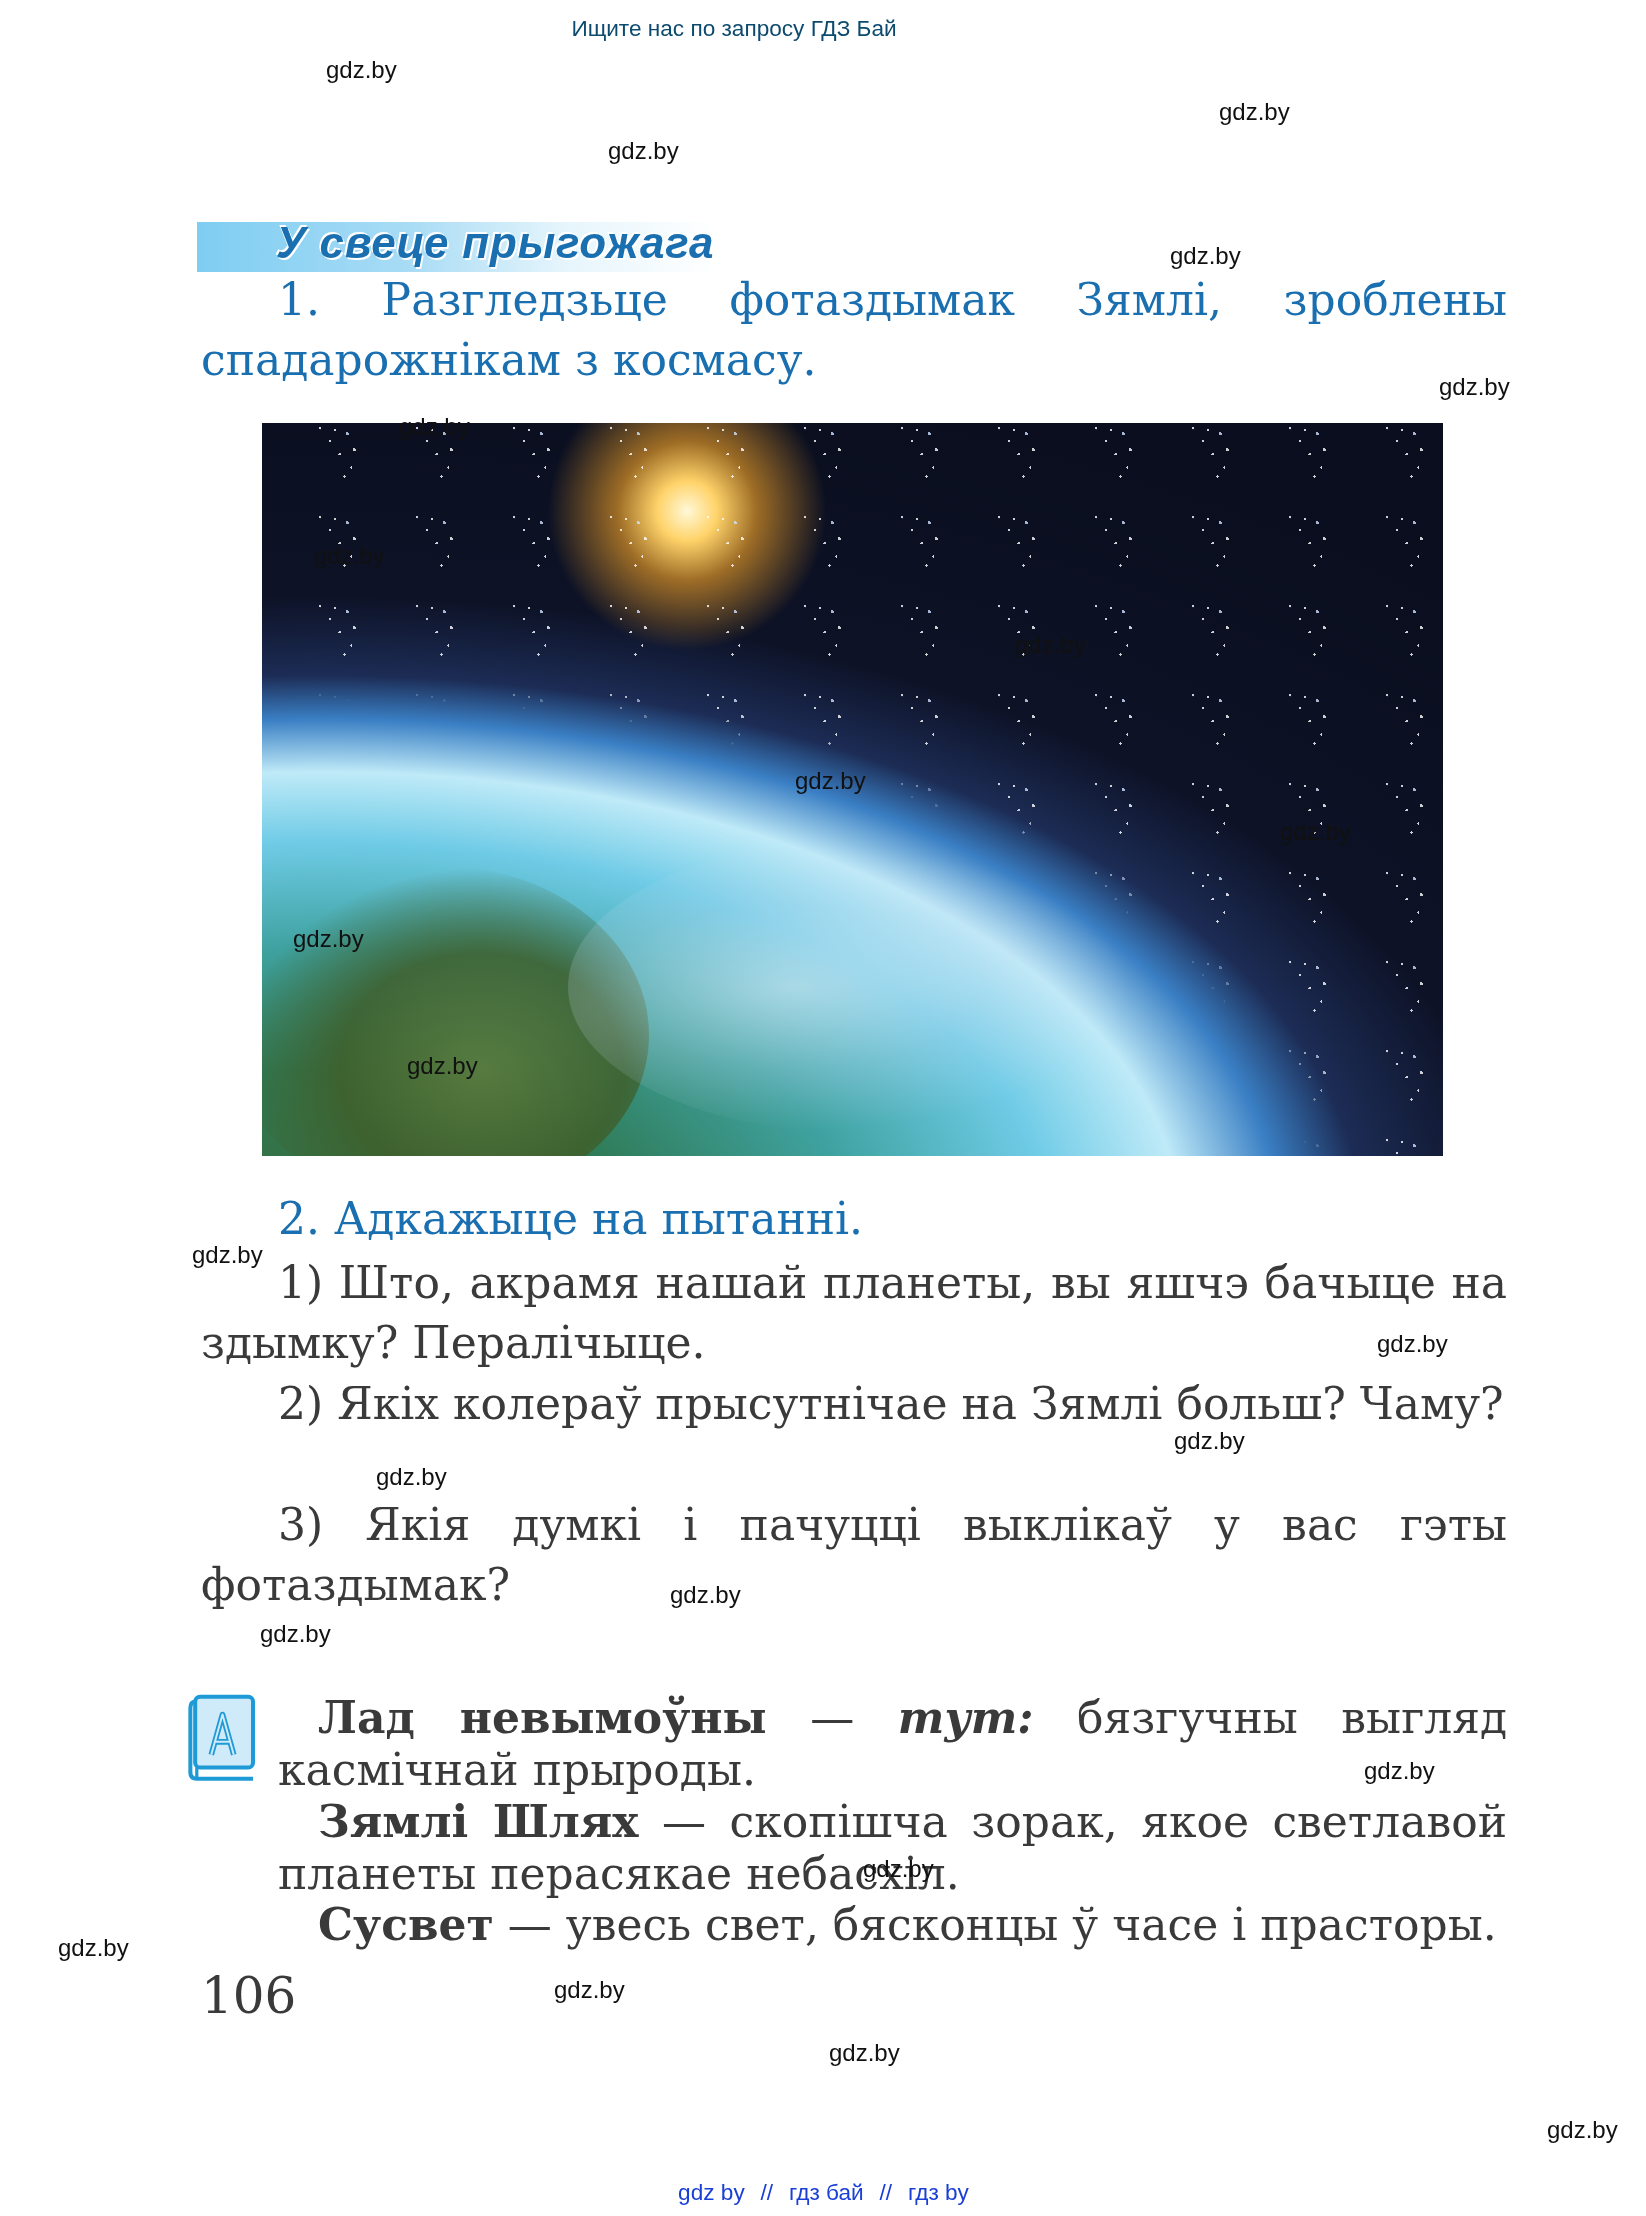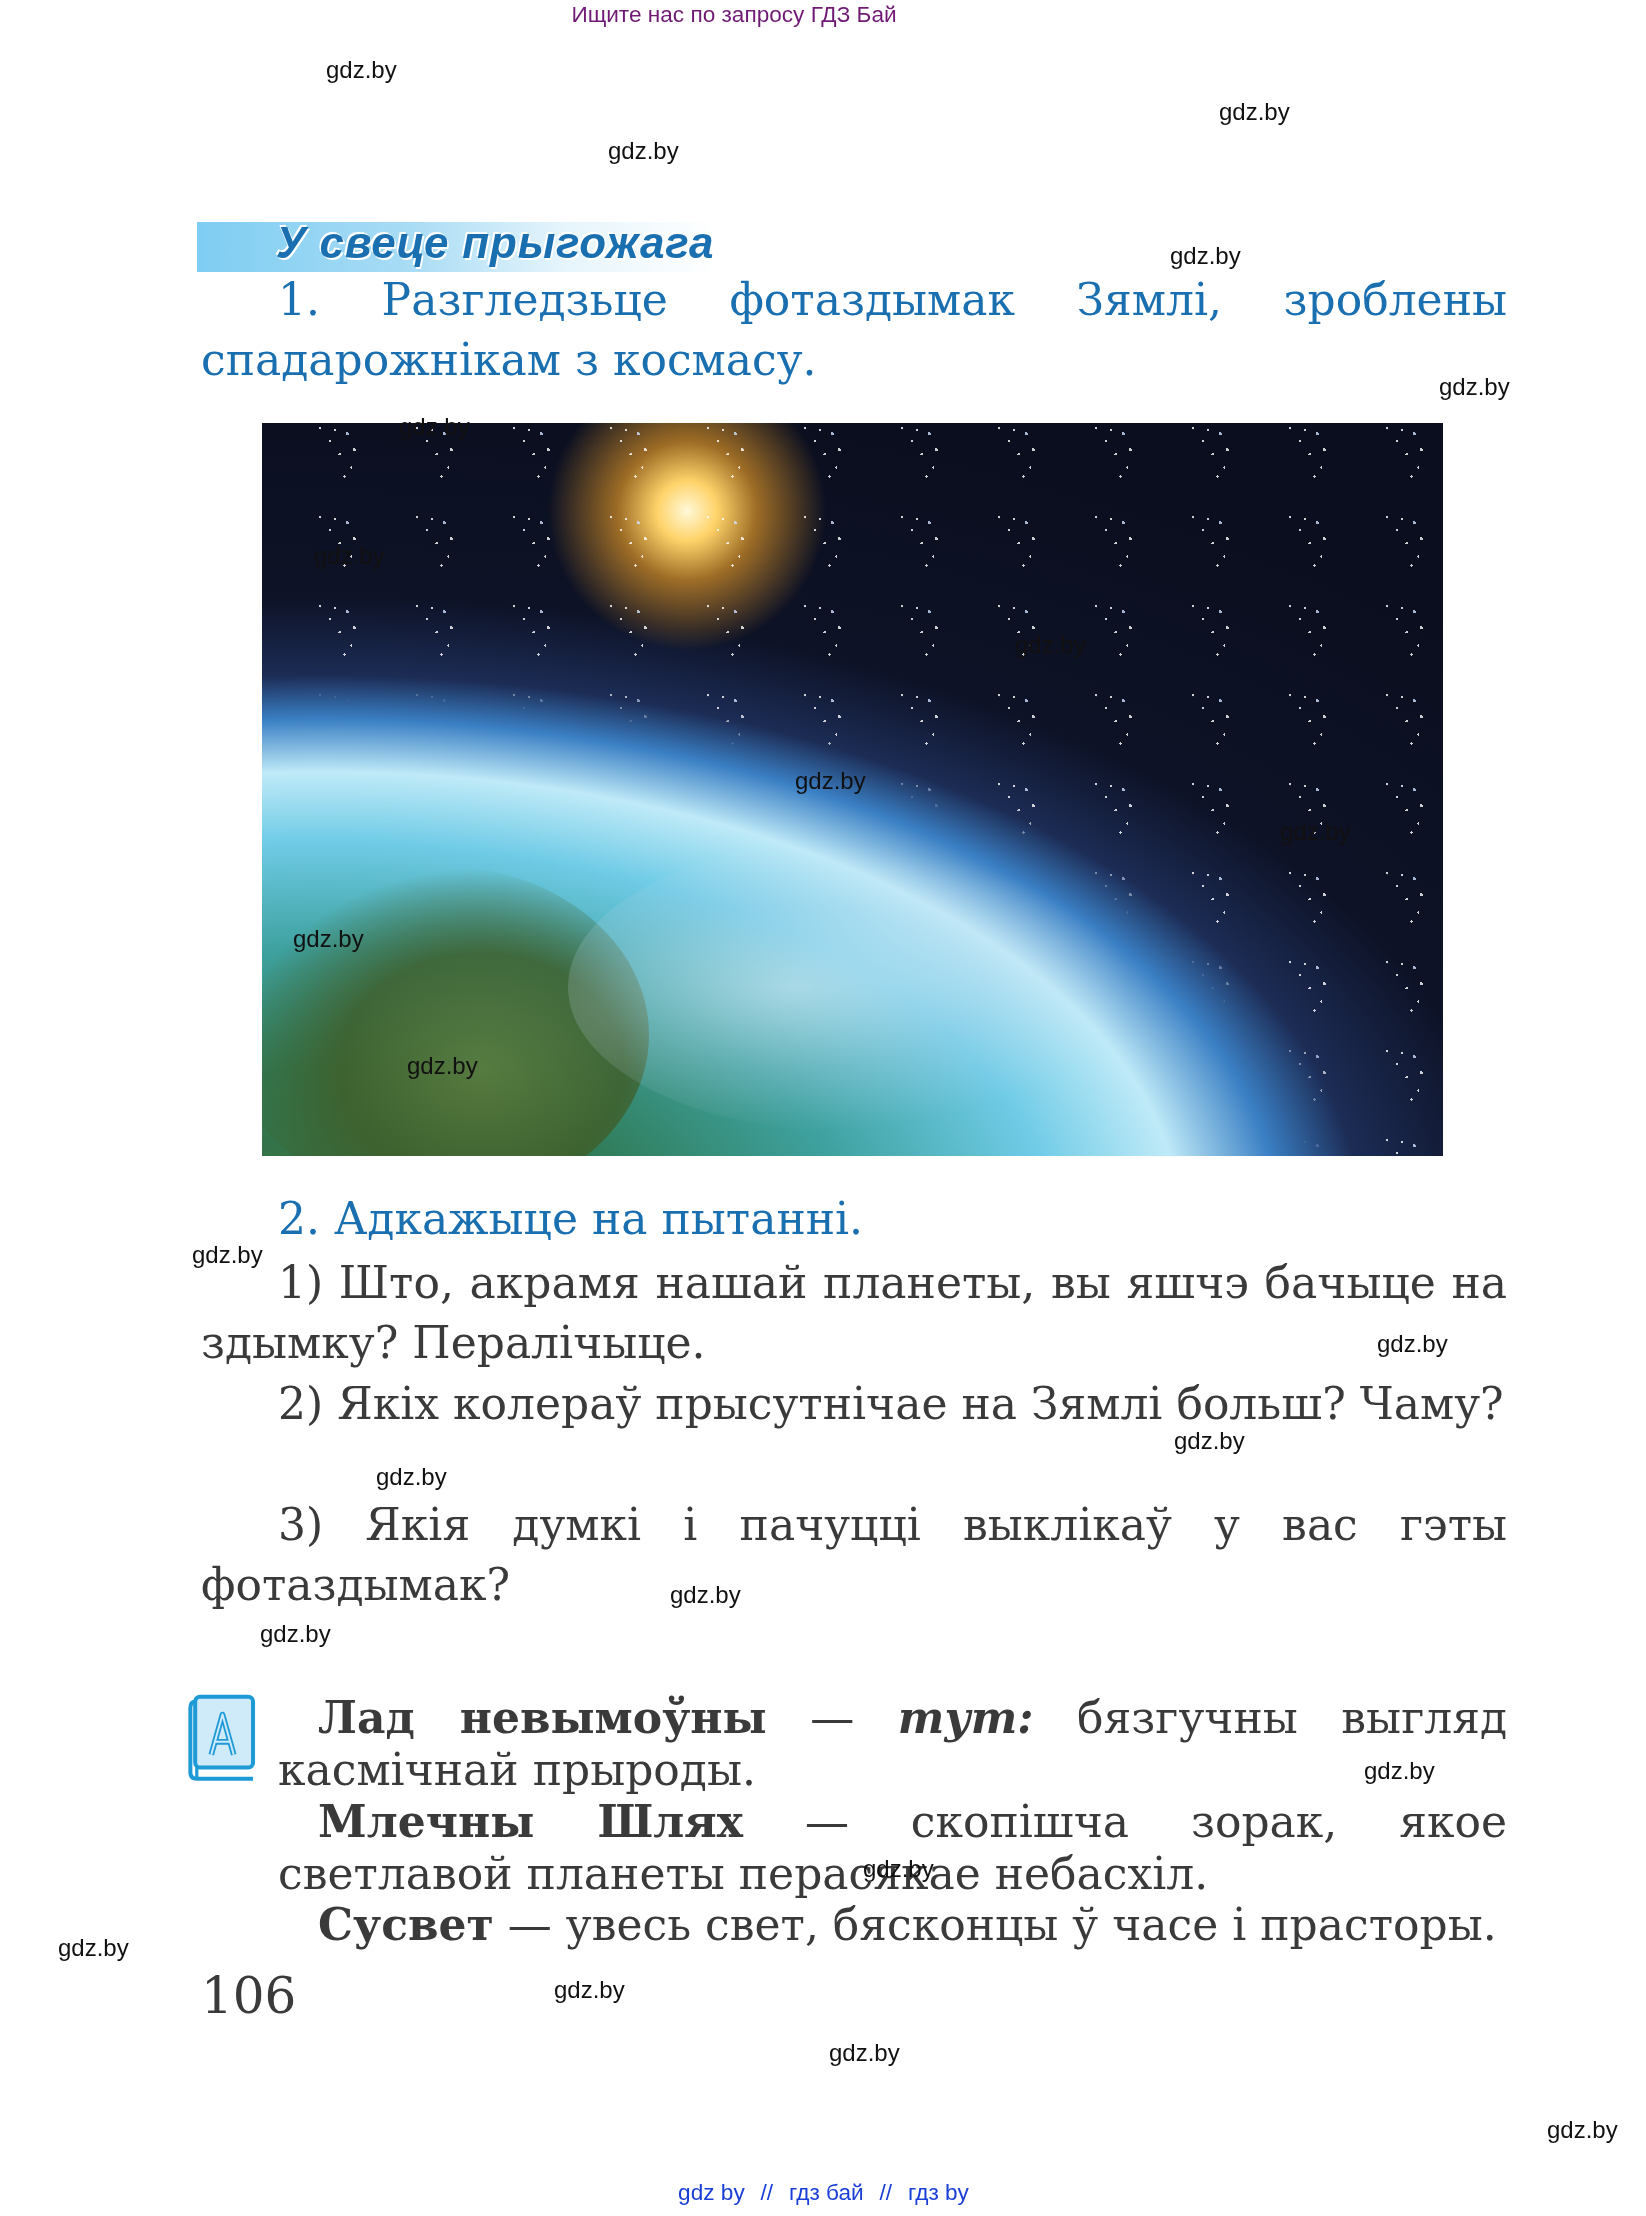--- a/index.html
+++ b/index.html
@@ -1,17 +1,17 @@
 <!DOCTYPE html>
 <html style="font-size:13px"><head>
 <meta charset="utf-8">
 <style>
   html, body { margin:0; padding:0; background:#ffffff; }
   body { width:1647px; height:2216px; position:relative; overflow:hidden; font-family:"DejaVu Serif", serif; }
-  .top-banner { position:absolute; left:0; top:2px; width:1468px; text-align:center; color:#701a75; font-family:"Liberation Sans", sans-serif; font-size:22.6px; }
+  .top-banner { position:absolute; left:0; top:16px; width:1468px; text-align:center; color:#0c4a6e; font-family:"Liberation Sans", sans-serif; font-size:22.6px; }
   .wm { position:absolute; font-family:"Liberation Sans", sans-serif; font-size:24px; color:#111; white-space:nowrap; z-index:5; }
   .section-band { position:absolute; left:197px; top:222px; width:613px; height:50px;
     background:linear-gradient(to right, #7ecdf2 0%, #a9dcf5 35%, #e6f5fc 60%, rgba(255,255,255,0) 85%); }
   .section-title { position:absolute; left:276px; top:218px; font-family:"Liberation Sans", sans-serif; font-weight:bold; font-style:italic;
     font-size:44px; color:#1a6fb0; letter-spacing:0.8px; -webkit-text-stroke:0px; text-shadow: 1.6px 1.6px 0 #fff, -1.6px -1.6px 0 #fff; }
   .para { position:absolute; left:201px; width:1306px; font-size:44px; line-height:60px; text-align:justify; text-align-last:left; }
   .blue { color:#1a6fb0; }
   .dark { color:#3a3a3a; }
   .indent { text-indent:77px; }
   .photo { position:absolute; left:262px; top:423px; width:1181px; height:733px; overflow:hidden;
@@ -71,21 +71,21 @@
   <path d="M10 12 Q4 12 4 20 L4 100 Q4 108 12 108 L82 108" fill="none" stroke="#1e9ad6" stroke-width="5"></path>
   <line x1="12" y1="94" x2="12" y2="108" stroke="#1e9ad6" stroke-width="4"></line>
   <path d="M30 78 L44 28 L58 78 M35 62 L53 62" fill="none" stroke="#1e9ad6" stroke-width="7" stroke-linejoin="round"></path>
   <path d="M30 78 L44 28 L58 78 M35 62 L53 62" fill="none" stroke="#cfeaf9" stroke-width="2.5" stroke-linejoin="round"></path>
 </svg>
 
 <div class="gloss" style="top:1692px;">
   <b>Лад невымоўны</b><span> — </span><i>тут:</i><span> бязгучны выгляд касмічнай прыроды.</span>
 </div>
 <div class="gloss" style="top:1796px;">
-  <b>Млечны Шлях</b><span> — </span><span>скопішча зорак, якое светлавой планеты перасякае небасхіл.</span>
+  <b>Зямлі Шлях</b><span> — </span><span>скопішча зорак, якое светлавой планеты перасякае небасхіл.</span>
 </div>
 <div class="gloss" style="top:1899px;">
   <b>Сусвет</b><span> — </span><span>увесь свет, бясконцы ў часе і прасторы.</span>
 </div>
 
 <div class="page-num">106</div>
 
 <div class="footer-links">
   <span>gdz by</span>
   <span>//</span>

